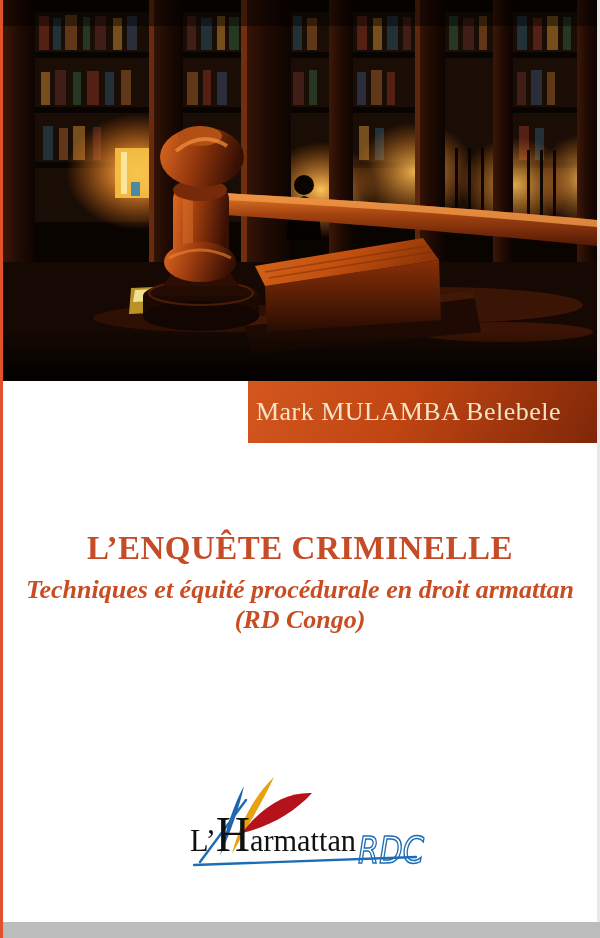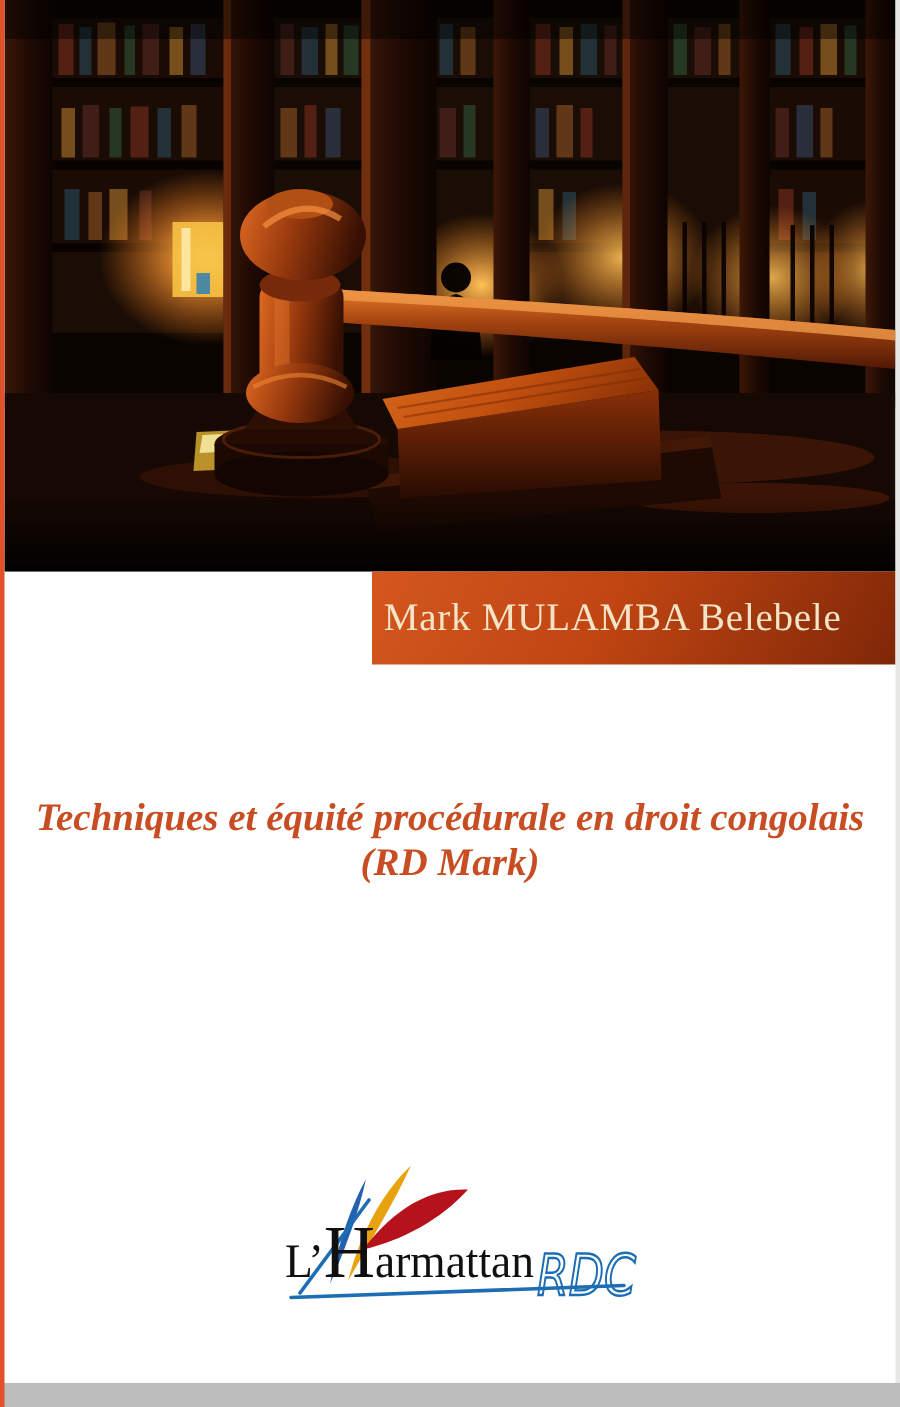--- a/index.html
+++ b/index.html
@@ -232,23 +232,24 @@
     </g>
 
     <rect x="0" y="330" width="594" height="51" fill="url(#fadeb)" opacity="0.9"></rect>
   </svg>
 
   <div class="author-band">
     <span>Mark MULAMBA Belebele</span>
   </div>
 
   <div class="title-block">
+    <h1 class="book-title">L’ENQUÊTE CRIMINELLE</h1>
     <p class="book-subtitle">
-      <span>Techniques et équité procédurale en droit congolais</span><br>
-      <span>(RD Mark)</span>
+      <span>Techniques et équité procédurale en droit armattan</span><br>
+      <span>(RD Congo)</span>
     </p>
   </div>
 
   <svg class="logo" viewBox="0 0 256 104" role="img">
 
     <path d="M42,90 C48,62 56,38 66,20 C61,43 52,67 42,90 Z" fill="#2263ae"></path>
     <path d="M54,88 C63,54 78,28 96,11 C84,37 68,63 54,88 Z" fill="#e8a20f"></path>
     <path d="M64,67 C86,38 110,26 134,27 C116,47 90,61 64,67 Z" fill="#b5121b"></path>
 
     <g stroke="#1d6db4" fill="none" stroke-width="2.4" stroke-linecap="round">

